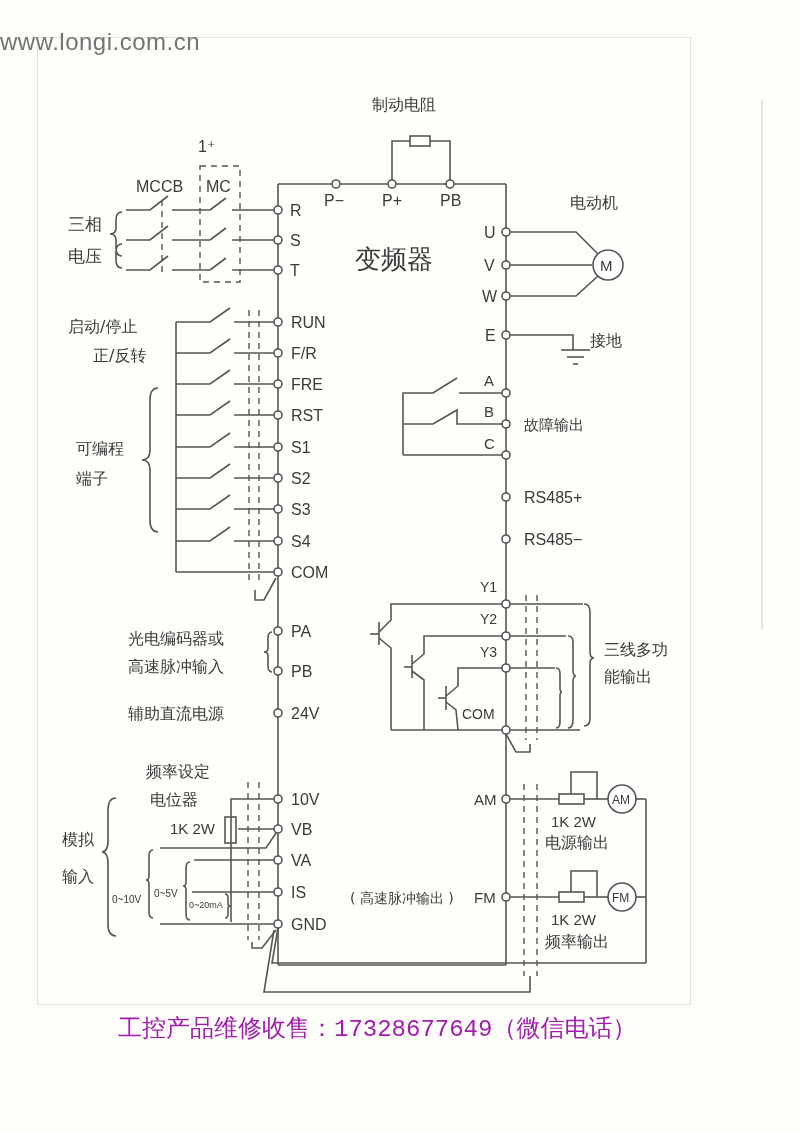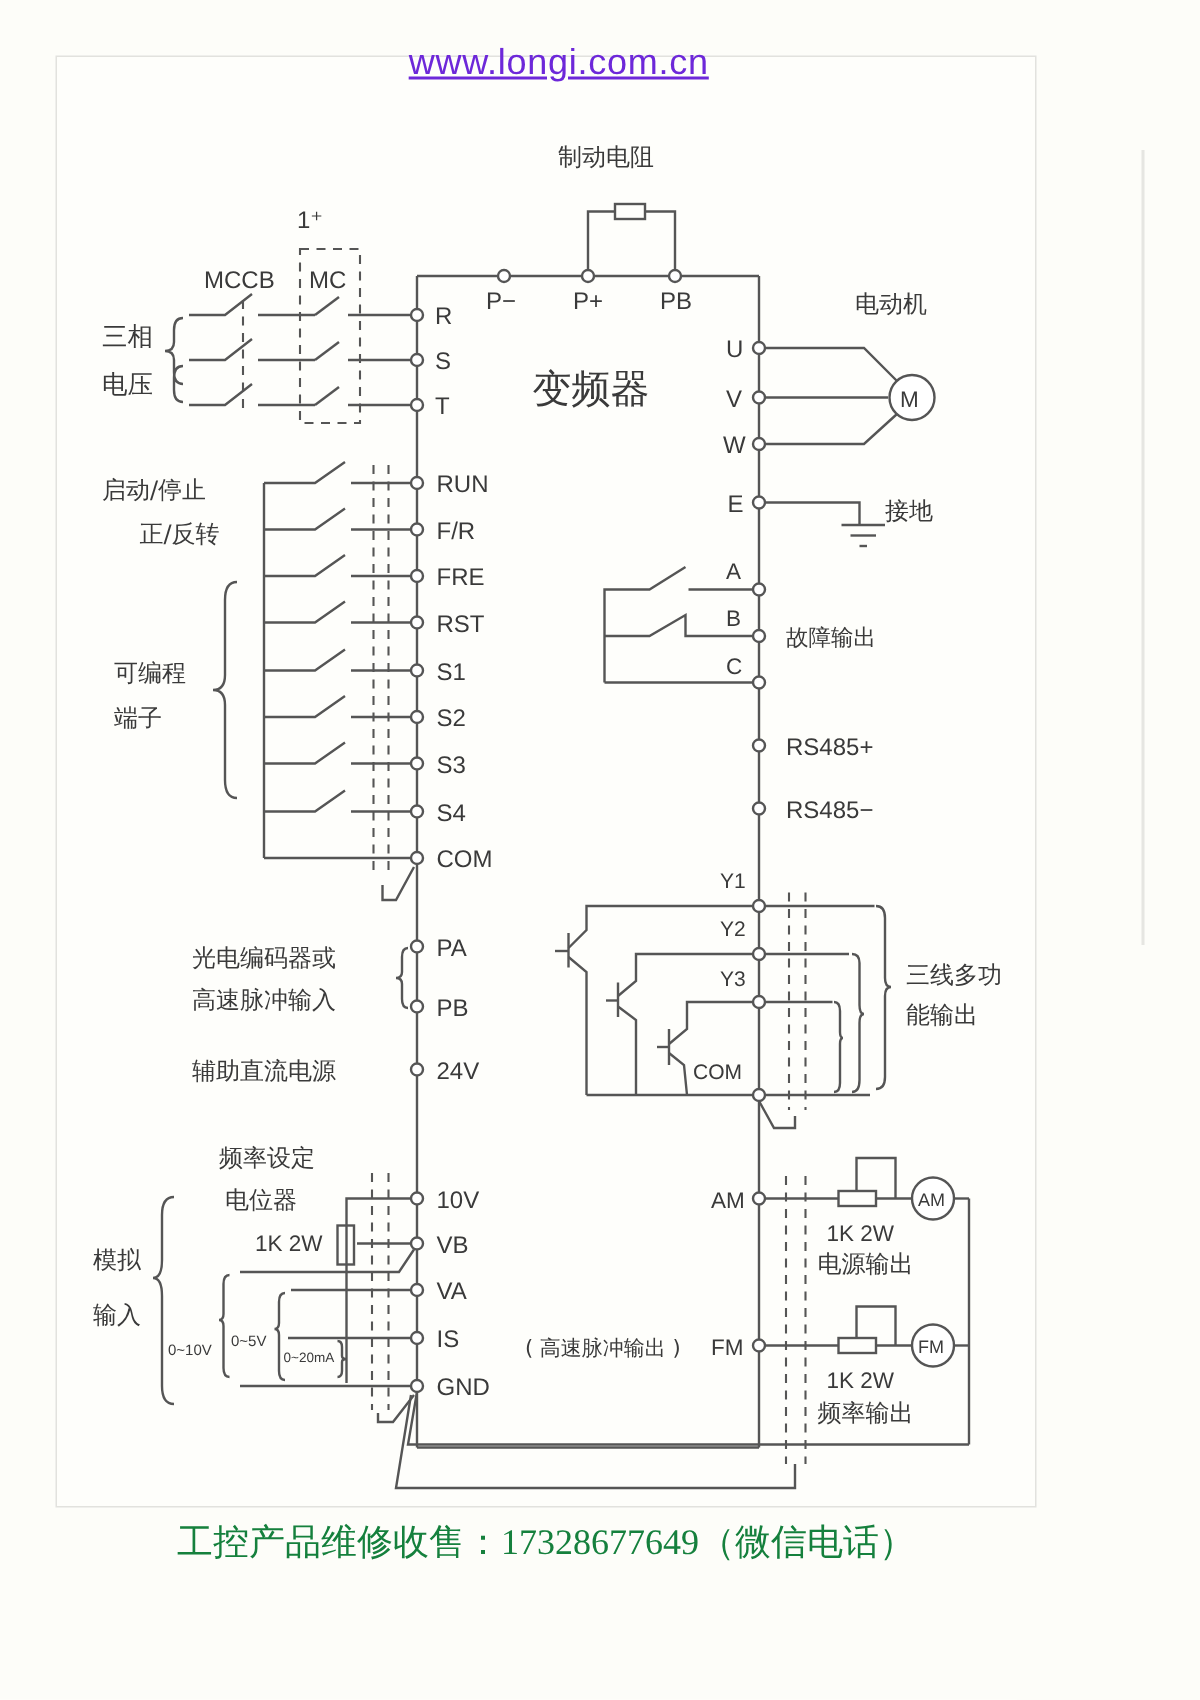--- a/index.html
+++ b/index.html
@@ -6,28 +6,27 @@
   body {
     width: 800px; height: 1133px; background: #fdfdf9; position: relative; overflow: hidden;
     font-family: "DejaVu Sans", "Liberation Sans", sans-serif; color: #333;
   }
   .frame {
     position: absolute; left: 37px; top: 37px; width: 652px; height: 966px;
     border: 1px solid #e2e2de; background: #fefefb;
   }
   .side-line { position: absolute; left: 761px; top: 100px; width: 2px; height: 530px; background: #e6e6e2; }
   .watermark-top {
-    position: absolute; left: 0; width: 745px; top: 28px; text-align: center;
-    color: #6d28d9; font-size: 24px; letter-spacing: 0.5px;
+    position: absolute; left: 0; width: 745px; top: 28px; text-align: left;
+    color: #737373; font-size: 24px; letter-spacing: 0.5px;
     font-family: "Liberation Sans", sans-serif;
-    text-decoration: underline;
   }
   .watermark-bottom {
-    position: absolute; left: 118px; top: 1012px; color: #15803d; font-size: 24px;
-    font-family: Liberation Serif, serif; white-space: nowrap;
+    position: absolute; left: 118px; top: 1012px; color: #a21caf; font-size: 24px;
+    font-family: Liberation Mono, monospace; white-space: nowrap;
   }
   svg { position: absolute; left: 0; top: 0; }
   svg text { font-family: "Liberation Sans", "DejaVu Sans", sans-serif; fill: #3a3a3a; }
   svg .cn { font-family: "DejaVu Sans", sans-serif; }
   .w { stroke: #555; stroke-width: 1.6; fill: none; }
   .d { stroke: #555; stroke-width: 1.4; fill: none; stroke-dasharray: 6 5; }
   .t { stroke: #555; stroke-width: 1.6; fill: #fff; }
 </style>
 </head>
 <body>

